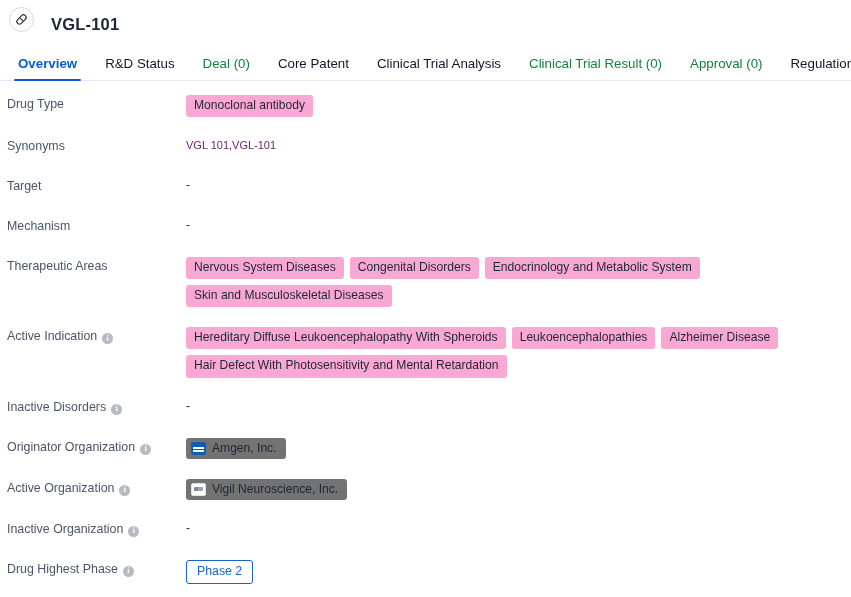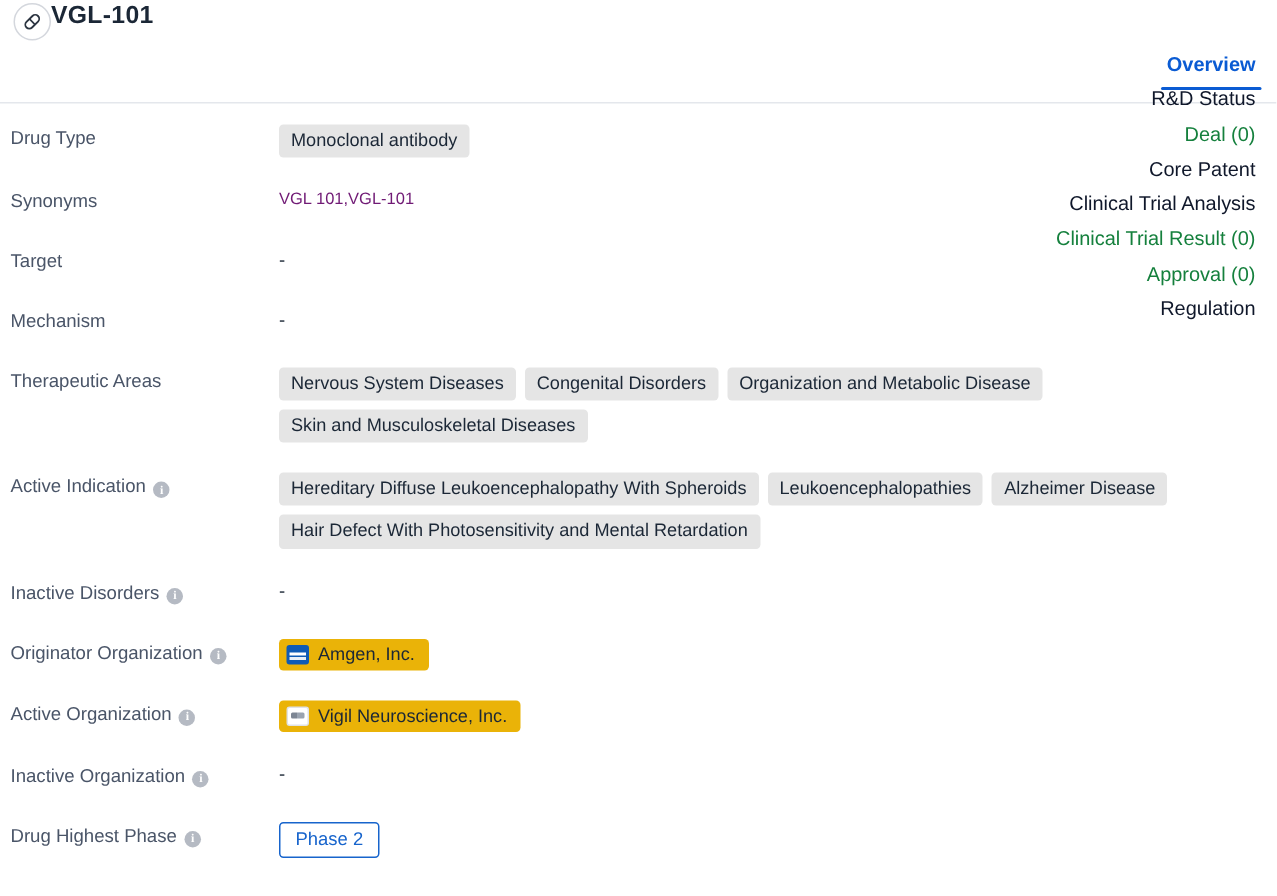--- a/index.html
+++ b/index.html
@@ -7,22 +7,22 @@
     width: 851px; height: 597px;
     background: #ffffff;
     font-family: "Liberation Sans", sans-serif;
     color: #1f2328;
     overflow: hidden;
   }
 
   
   .page-header {
     display: flex;
-    align-items: flex-start;
-    gap: 0;
+    align-items: flex-end;
+    gap: 17px;
     padding: 0 0 0 9px;
     height: 30px;
     margin-top: 2px;
   }
   .drug-avatar {
     width: 25px; height: 25px;
     border-radius: 50%;
     border: 1px solid #d4d7dd;
     background: #ffffff;
     display: flex; align-items: center; justify-content: center;
@@ -39,22 +39,21 @@
 
   
   .tabs {
     position: relative;
     display: flex;
     align-items: flex-end;
     gap: 0;
     height: 33px;
     border-bottom: 1px solid #e4e7ec;
     padding-left: 4px;
-    margin-top: 4px;
-    flex-direction: column;
+    margin-top: 16px;
   }
   .tab {
     position: relative;
     font-size: 13.3px;
     color: #0f172a;
     padding: 0 14px 10px 14px;
     white-space: nowrap;
     cursor: pointer;
     line-height: 1;
   }
@@ -127,31 +126,31 @@
     color: #701a75;
     padding-top: 1px;
     line-height: 1.3;
   }
   .dash {
     font-size: 12.4px;
     color: #1b2736;
     padding-top: 1px;
   }
   .tag {
-    background: #e5e5e5;
+    background: #f9a8d4;
     border-radius: 3px;
     font-size: 12.1px;
     color: #1b2736;
     padding: 3px 8px 4px 8px;
     line-height: 1.25;
     white-space: nowrap;
     cursor: pointer;
   }
   .org-tag {
-    background: #eab308;
+    background: #737373;
     border-radius: 3px;
     font-size: 12.1px;
     color: #1b2736;
     padding: 3px 9px 3px 5px;
     display: inline-flex;
     align-items: center;
     gap: 6px;
     line-height: 1.25;
     white-space: nowrap;
     cursor: pointer;
@@ -255,21 +254,21 @@
     </div>
   </div>
 
   <div class="info-row">
     <div class="row-label">
       <span>Therapeutic Areas</span>
     </div>
     <div class="row-value">
       <span class="tag">Nervous System Diseases</span>
       <span class="tag">Congenital Disorders</span>
-      <span class="tag">Organization and Metabolic Disease</span>
+      <span class="tag">Endocrinology and Metabolic System</span>
       <span class="tag">Skin and Musculoskeletal Diseases</span>
     </div>
   </div>
 
   <div class="info-row">
     <div class="row-label">
       <span>Active Indication</span>
       <span class="info-icon">i</span>
     </div>
     <div class="row-value">

